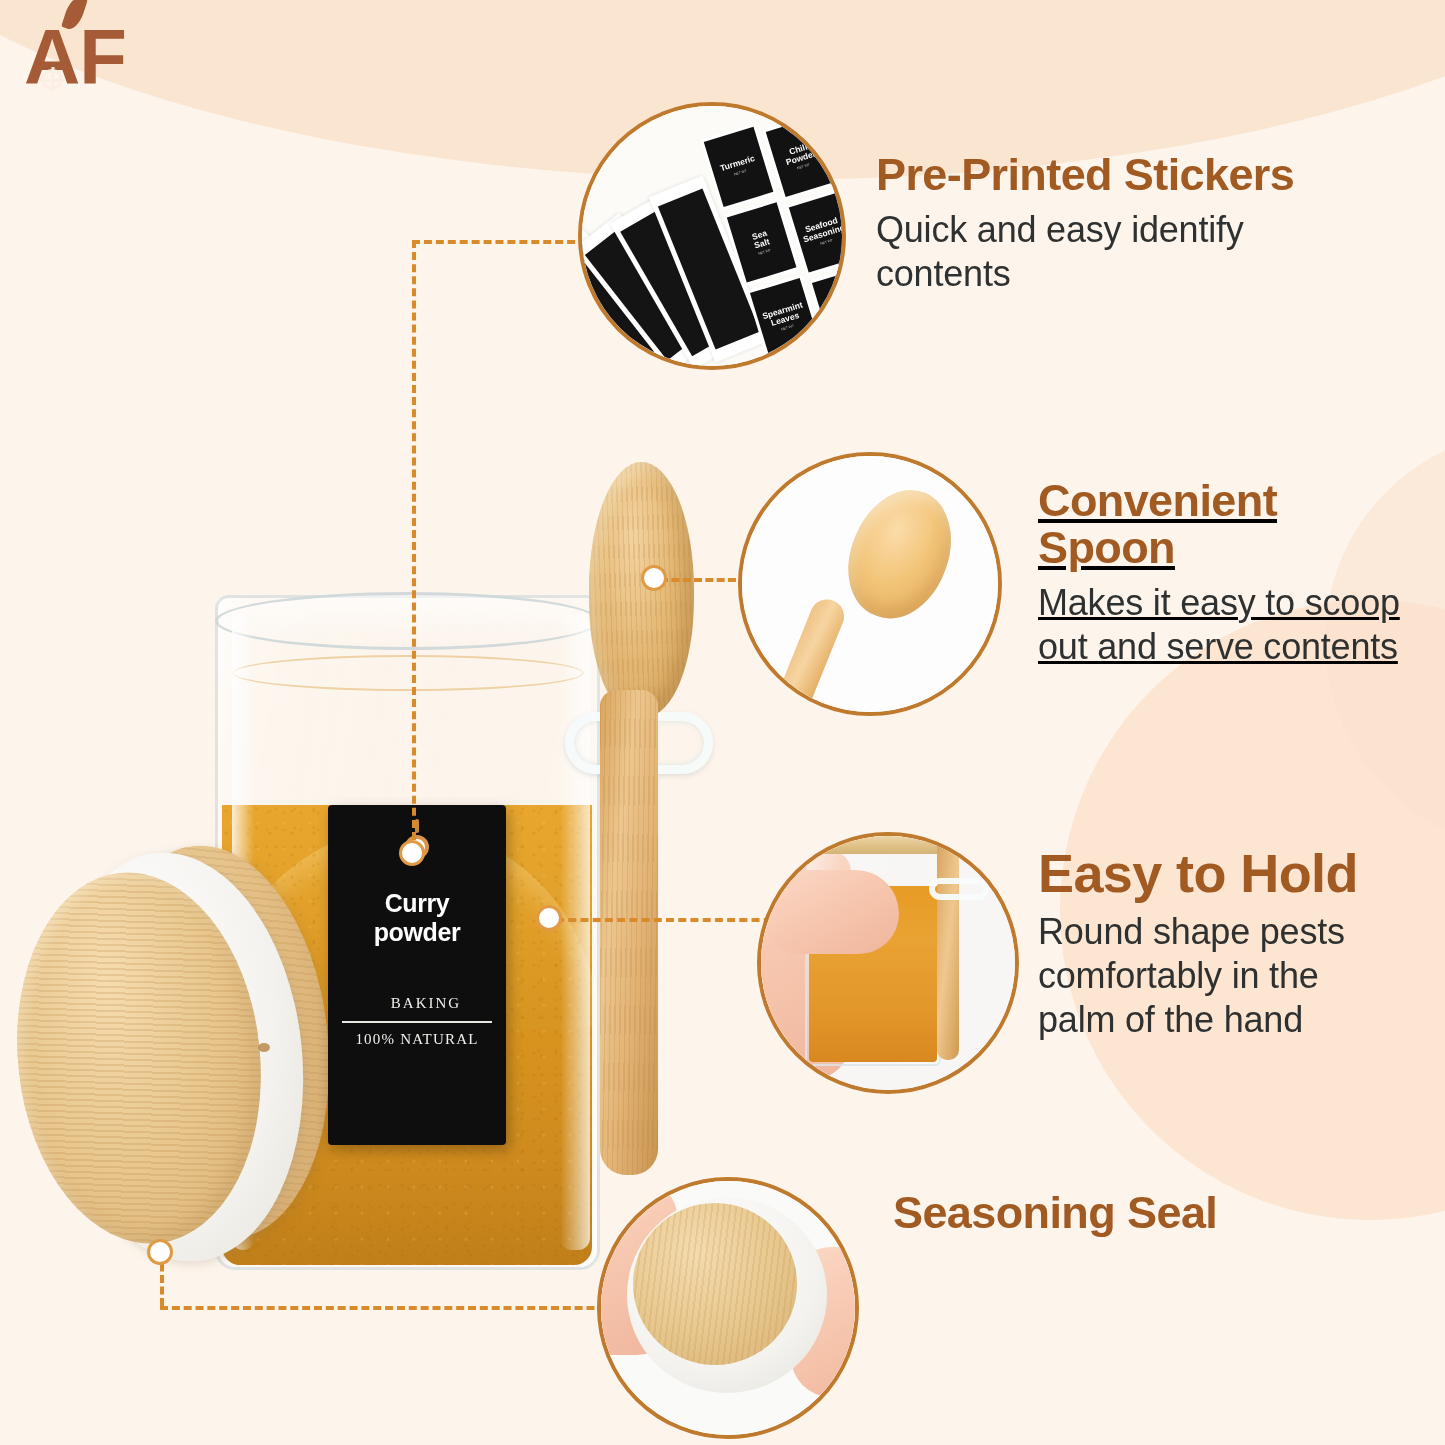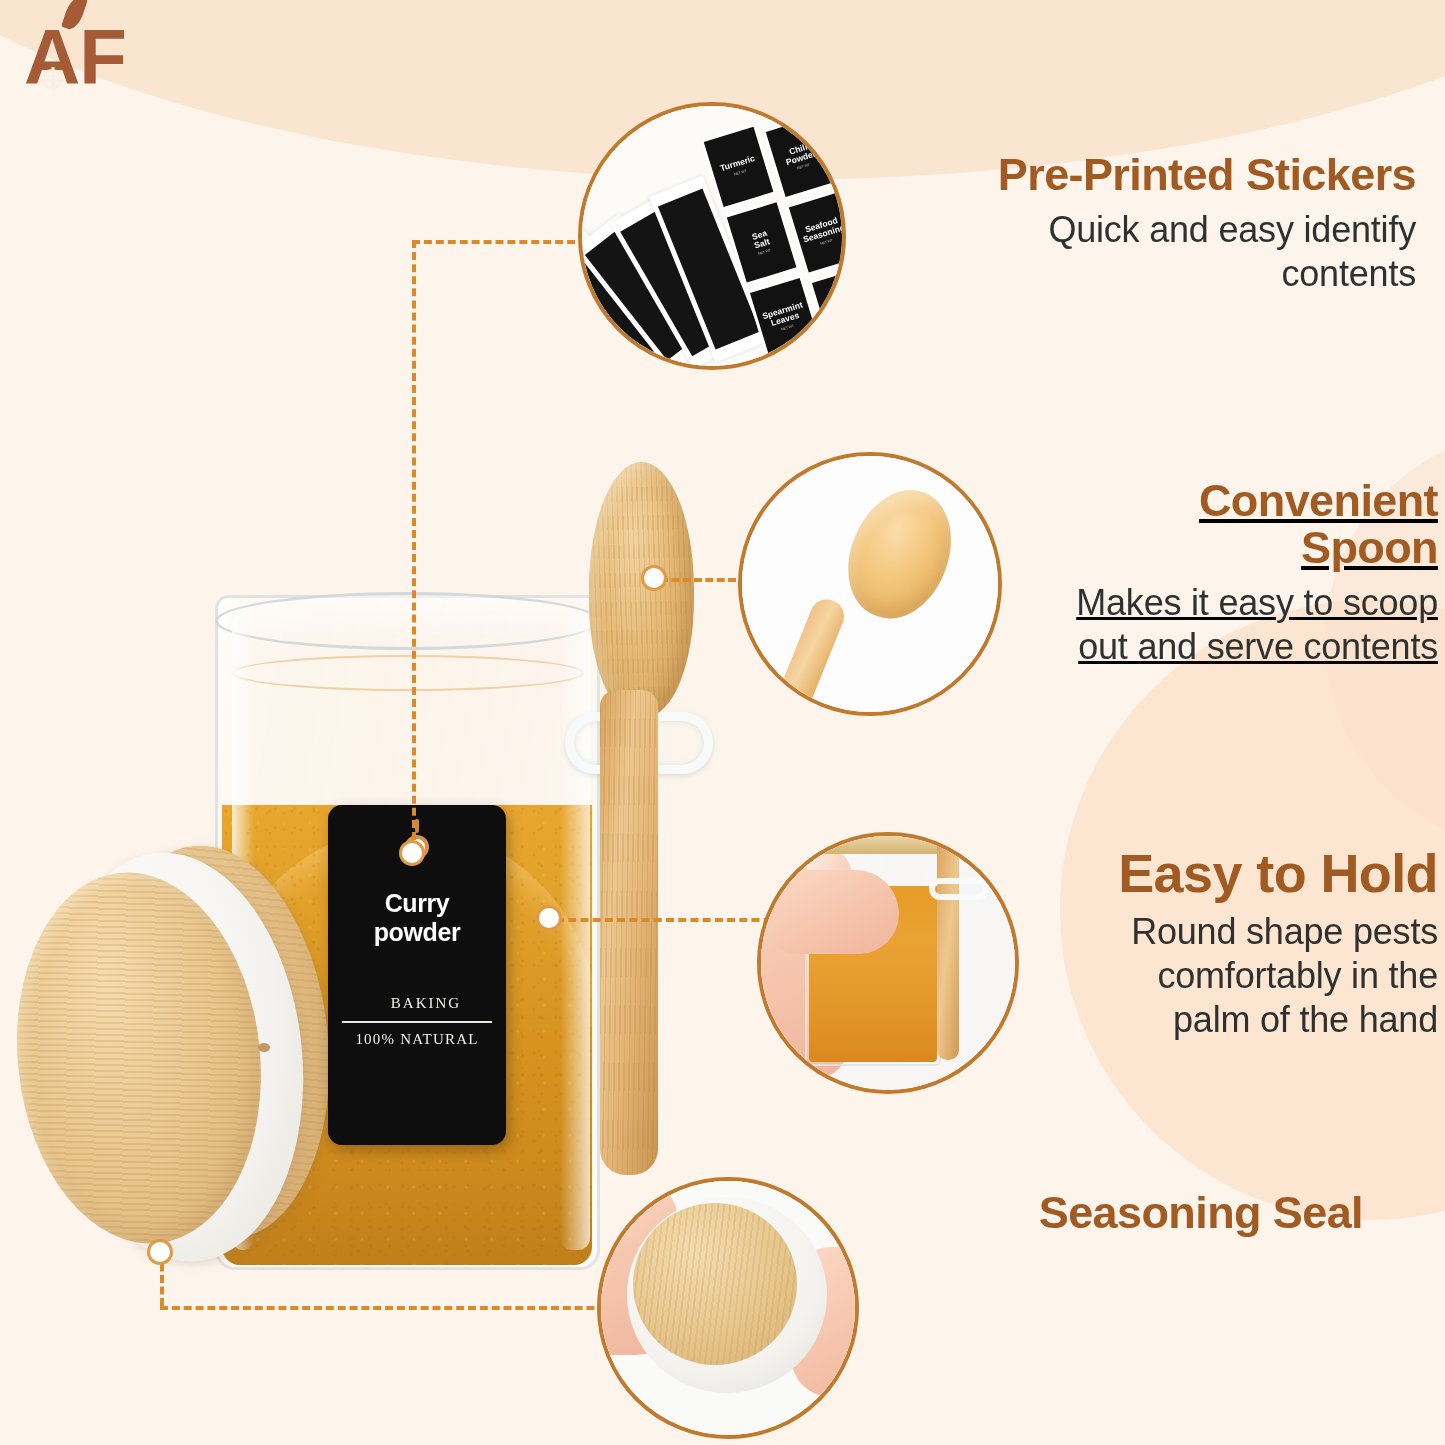--- a/index.html
+++ b/index.html
@@ -162,21 +162,21 @@
     background:radial-gradient(circle at 40% 32%, #FFFFFF 0%, #F3F2EE 62%, #E3E1DB 100%);
   }
   .lid-bamboo {
     position:absolute; border-radius:50%;
     background:
       repeating-linear-gradient(97deg, rgba(190,140,70,.20) 0 2px, rgba(255,255,255,0) 2px 6px),
       radial-gradient(circle at 38% 30%, #F4DCAF 0%, #E7C78E 55%, #D7B173 100%);
   }
 
   
-  .feat { position:absolute; z-index:9;text-align:right; }
+  .feat { position:absolute; z-index:9; }
   .feat h2 {
     color:#A05A22;
     font-weight:bold;
     line-height:1.04;
     letter-spacing:-0.6px;
   }
   .feat p {
     color:#2F3130;
     line-height:1.22;
     margin-top:9px;
@@ -322,21 +322,21 @@
     width:12px; height:9px; border-radius:50%;
     background:#B98A4E;
     opacity:.85;
   }
 
   
   .tag {
     position:absolute; left:328px; top:805px;
     width:178px; height:340px;
     background:#0E0E0E;
-    border-radius:14px;
+    border-radius:4px;
     z-index:10;
     box-shadow: 3px 5px 14px rgba(0,0,0,.28);
   }
   .tag .grommet-slot {
     position:absolute; left:50%; top:14px; transform:translateX(-50%);
     width:4px; height:14px; background:#C98A3E; border-radius:2px;
   }
   .tag .grommet {
     position:absolute; left:50%; top:30px; transform:translateX(-50%);
     width:24px; height:24px; border-radius:50%;

